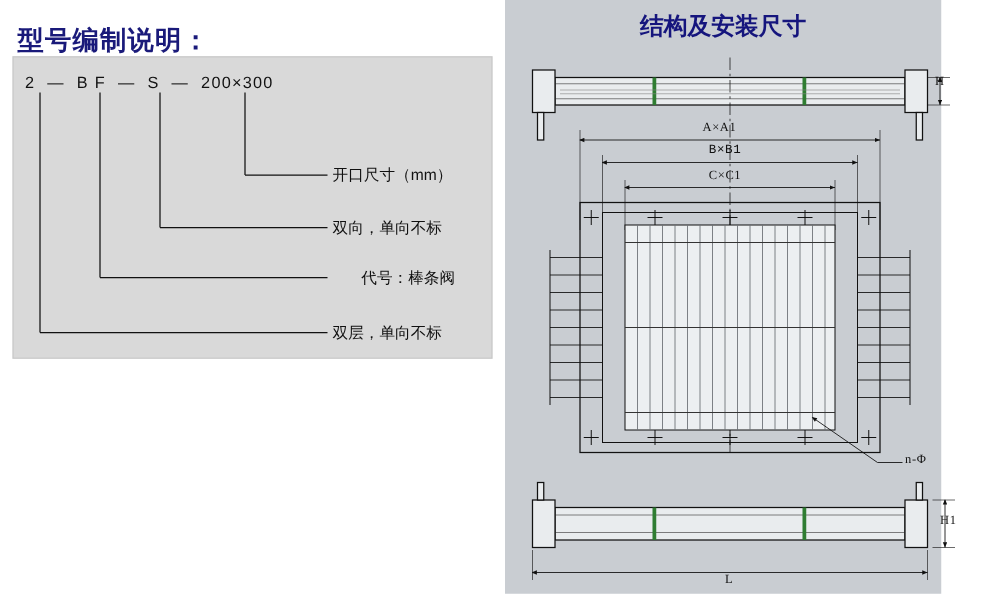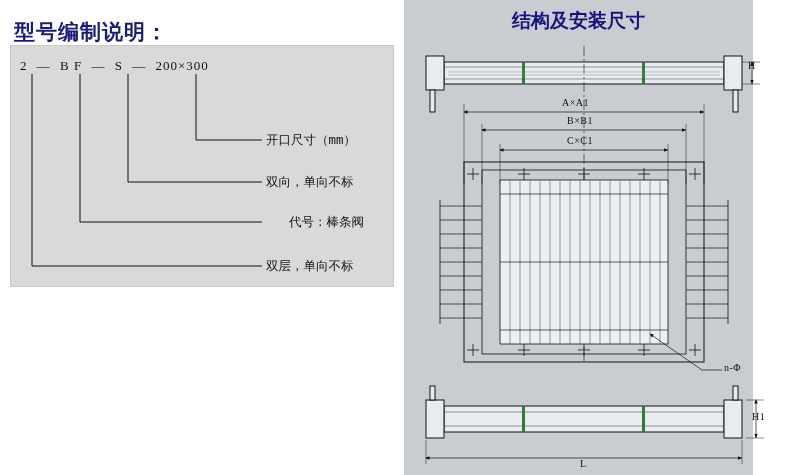--- a/index.html
+++ b/index.html
@@ -20,26 +20,26 @@
     letter-spacing:1px;
   }
   #left-box{
     position:absolute;left:10px;top:45px;width:382px;height:240px;
     background:#d9d9d9;
     border:1px solid #cacaca;
   }
   #code-line{
     position:absolute;left:20px;top:58px;
     font-size:13px;color:#111;letter-spacing:1px;white-space:nowrap;
-    font-family:Liberation Serif, serif;
+    font-family:Liberation Sans, sans-serif;
   }
   .code-seg{display:inline-block;}
   .leader-label{
     position:absolute;font-size:12.5px;color:#111;white-space:nowrap;
-    font-family:Liberation Mono, monospace;
+    font-family:Liberation Sans, sans-serif;
   }
   svg.lines{position:absolute;left:0;top:0;width:400px;height:475px;pointer-events:none;}
 
   
   #right-panel{left:404px;top:0;width:349px;height:475px;background:#c9cdd2;}
   #right-title{
     position:absolute;left:50%;top:8px;transform:translateX(-50%);
     font-size:19px;font-weight:bold;color:#15157d;white-space:nowrap;
   }
   #right-drawing{position:absolute;left:0;top:34px;width:396px;height:441px;}
@@ -247,19 +247,19 @@
         <line x1="342" y1="404" x2="360" y2="404" stroke="#111" stroke-width="0.5"></line>
 
         <line x1="22" y1="424" x2="338" y2="424" stroke="#111" stroke-width="0.7" marker-start="url(#arrL)" marker-end="url(#arr)"></line>
         <line x1="22" y1="406" x2="22" y2="430" stroke="#111" stroke-width="0.5"></line>
         <line x1="338" y1="406" x2="338" y2="430" stroke="#111" stroke-width="0.5"></line>
       </g>
     </svg>
 
     <div class="dimlabel" style="left:344px;top:26px;">H</div>
     <div class="dimlabel" style="left:158px;top:63px;">A×A1</div>
-    <div class="dimlabel" style="left:163px;top:81px;">B×B1</div>
+    <div class="dimlabel" style="left:163px;top:81px;font-family:Liberation Mono, monospace;">B×B1</div>
     <div class="dimlabel" style="left:163px;top:101px;">C×C1</div>
     <div class="dimlabel" style="left:320px;top:328px;">n-Φ</div>
     <div class="dimlabel" style="left:348px;top:377px;">H1</div>
     <div class="dimlabel" style="left:176px;top:424px;">L</div>
   </div>
 </div>
 
 </body></html>

